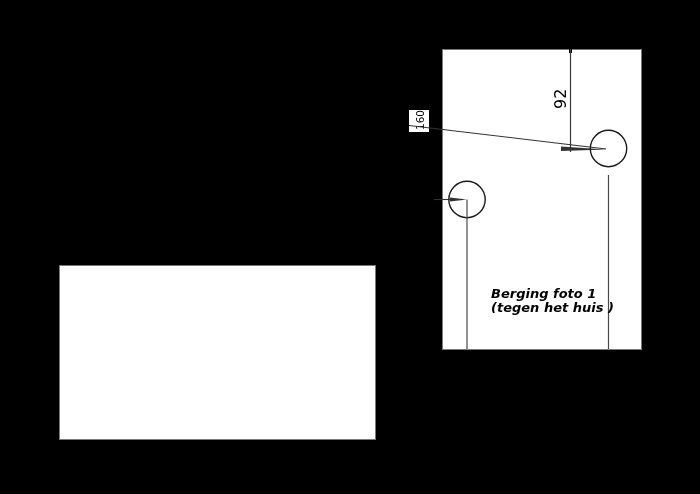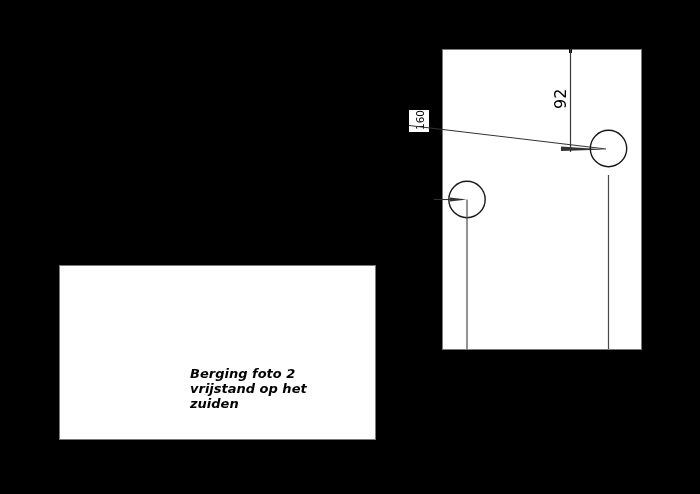--- a/index.html
+++ b/index.html
@@ -87,18 +87,17 @@
 
     <circle cx="608.5" cy="148.5" r="18.2" fill="none" stroke="#1a1a1a" stroke-width="1.4"></circle>
     <line x1="608.5" y1="175" x2="608.5" y2="349" stroke="#4a4a4a" stroke-width="1.2"></line>
 
     <circle cx="467" cy="199.5" r="18.2" fill="none" stroke="#1a1a1a" stroke-width="1.4"></circle>
     <line x1="434" y1="199.5" x2="463" y2="199.5" stroke="#333333" stroke-width="1.1"></line>
     <polygon points="450,197.4 450,201.6 466.5,199.5" fill="#333333"></polygon>
     <line x1="467" y1="199.5" x2="467" y2="349" stroke="#4a4a4a" stroke-width="1.2"></line>
   </svg>
 
+  <div class="photo-label" id="photo-label-1">Berging foto 1
+(tegen het huis )</div>
 
-  <div class="photo-label" id="photo-label-2">Berging foto 2
-vrijstand op het
-zuiden</div>
 
 </div>
 
 </body></html>

